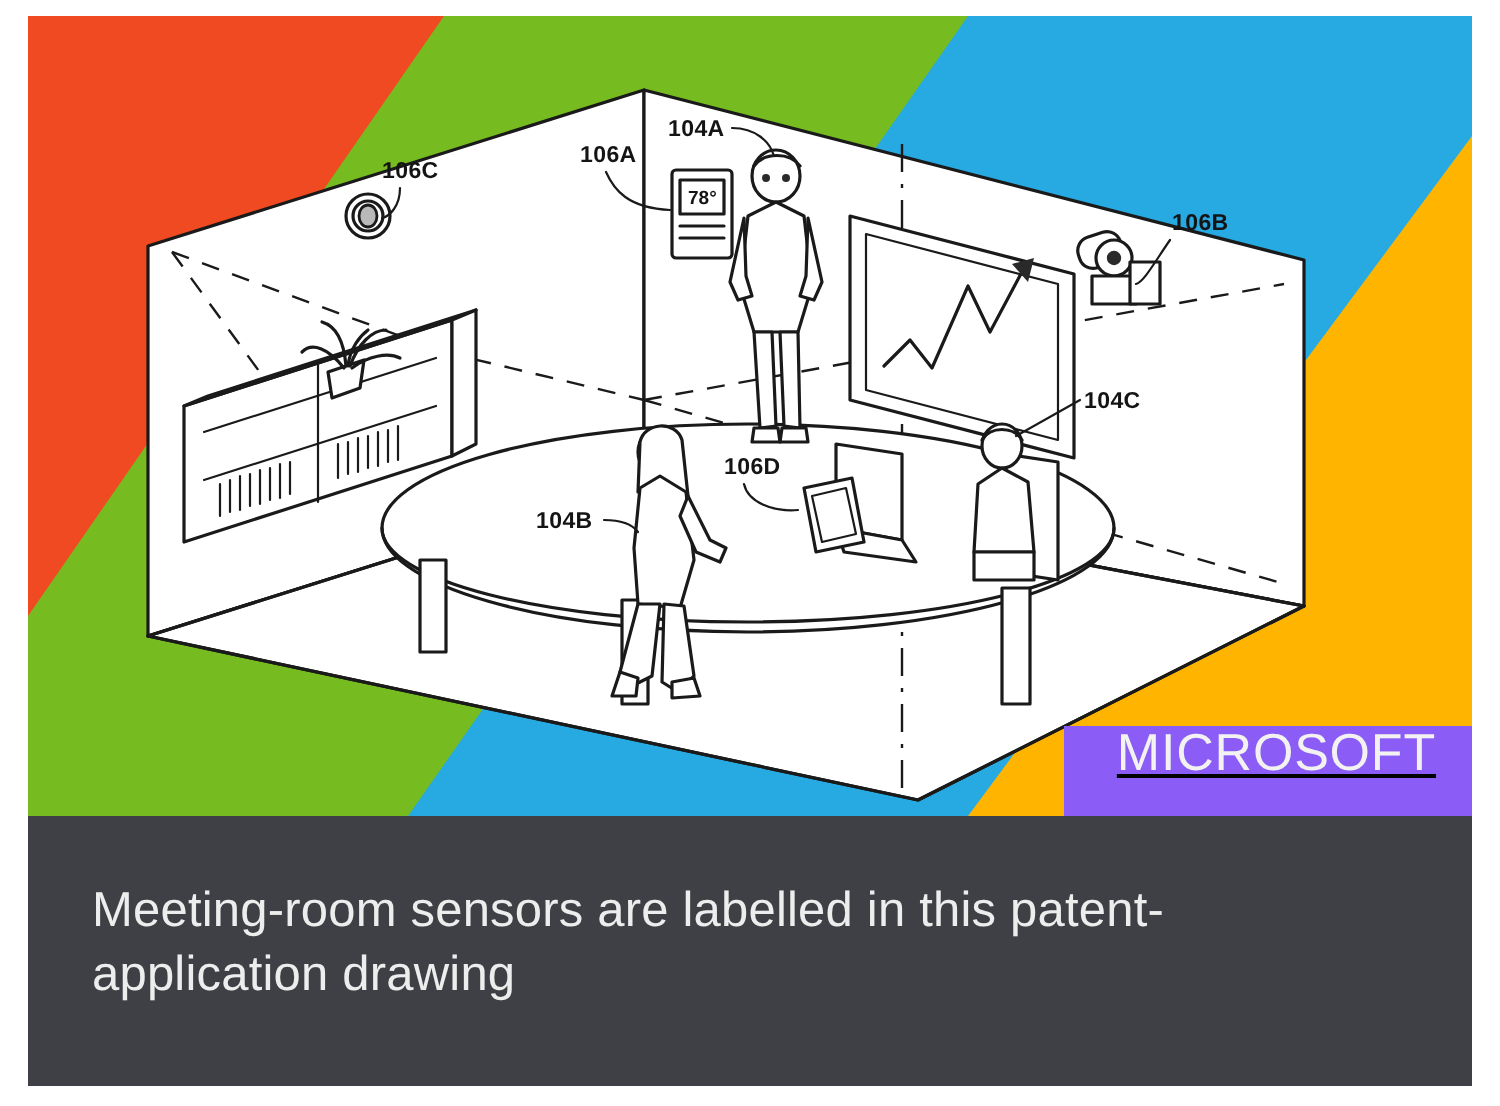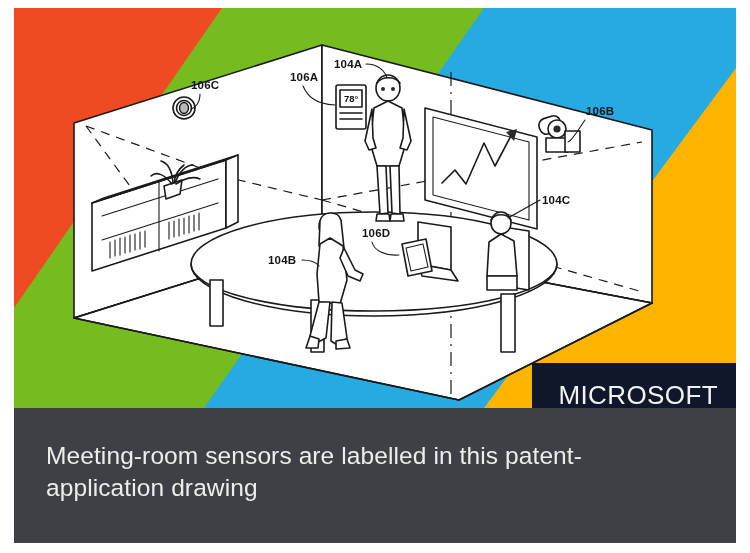--- a/index.html
+++ b/index.html
@@ -40,23 +40,24 @@
   }
 
   
   #source-badge {
     position: absolute;
     right: 0;
     bottom: 0;
     height: 45px;
     padding: 0 18px 0 26px;
     display: flex;
-    align-items: flex-end;
-    background: #0f172a;
+    align-items: flex-start;
+    background: #8b5cf6;
     z-index: 5;
+    text-decoration: underline;
   }
   #source-badge .badge-text {
     color: #f2f2f2;
     font-size: 26px;
     letter-spacing: 0.4px;
     line-height: 1;
     white-space: nowrap;
   }
 
   

